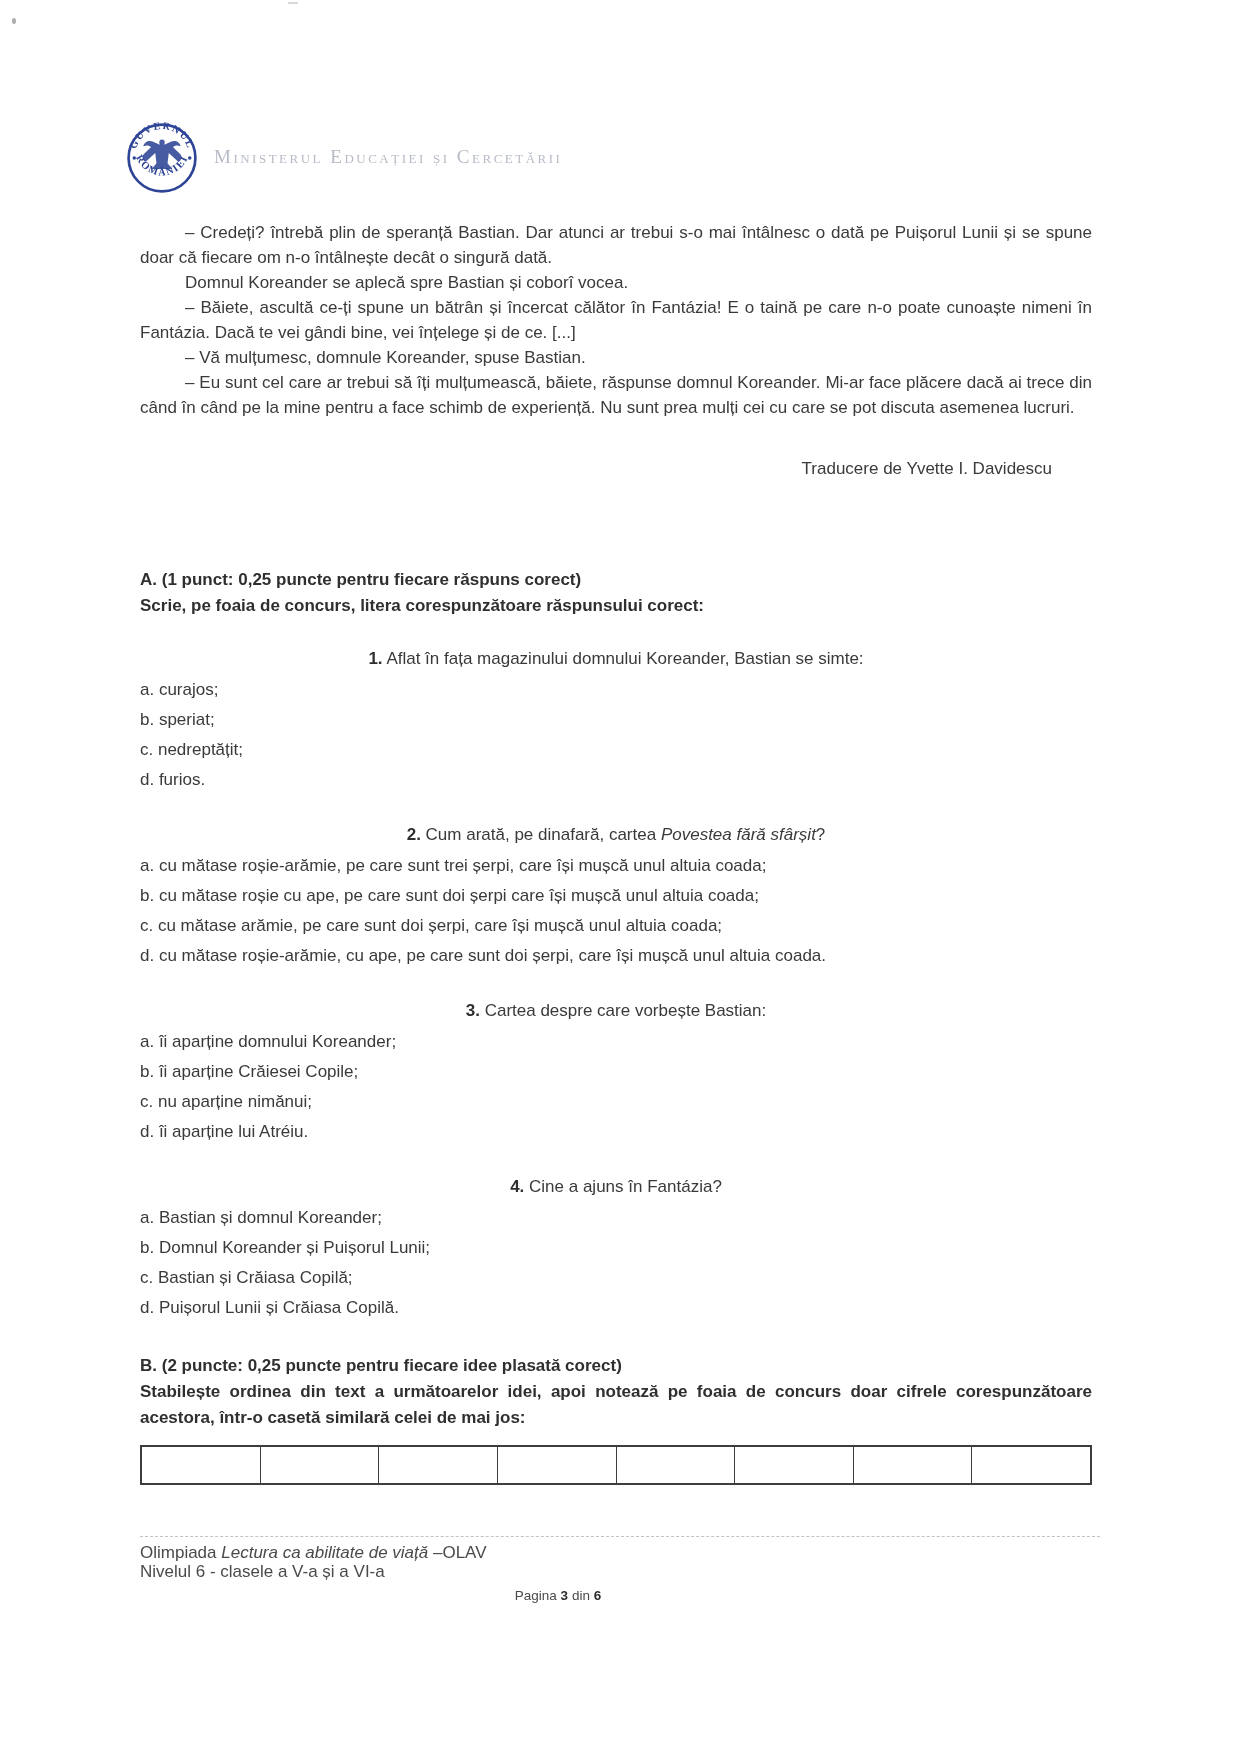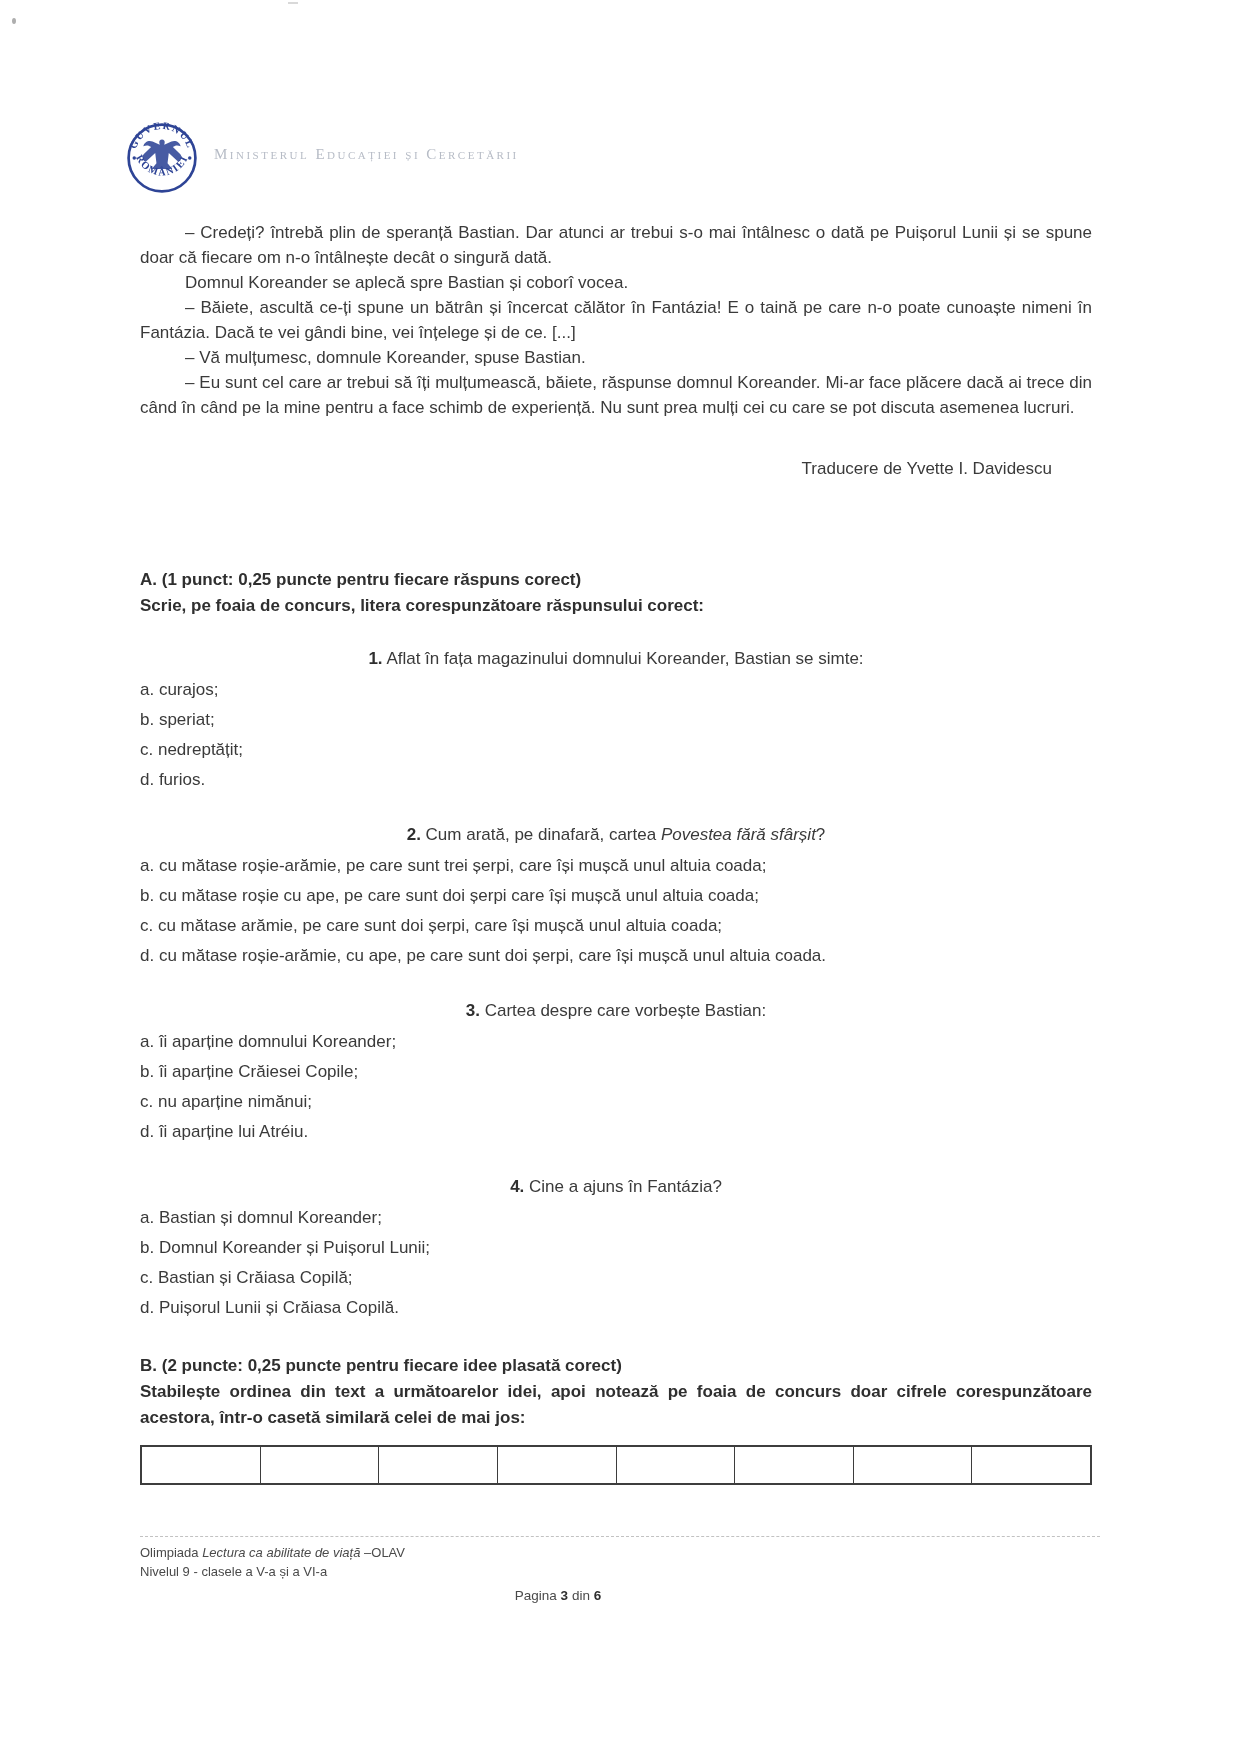--- a/index.html
+++ b/index.html
@@ -14,21 +14,21 @@
   }
   .speck{position:absolute;left:12px;top:18px;width:4px;height:6px;background:#9a9a9a;border-radius:50%;opacity:.8;}
   .speck2{position:absolute;left:288px;top:2px;width:10px;height:2px;background:#c9c9c9;opacity:.7;}
 
   
   .seal{position:absolute;left:125px;top:121px;width:74px;height:74px;}
   .ministry{
     position:absolute;left:214px;top:146px;
     font-family:"Liberation Serif","DejaVu Serif",serif;
     font-variant:small-caps;
-    font-size:15px;letter-spacing:2.5px;
+    font-size:19px;letter-spacing:2.5px;
     color:#aab0bc;opacity:.85;
   }
 
   
   .content{position:absolute;left:140px;top:220px;width:952px;font-size:17px;}
   .passage p{margin:0;text-indent:45px;text-align:justify;line-height:25px;}
   .attribution{margin:36px 0 0 0 !important;text-indent:0 !important;text-align:right !important;padding-right:40px;}
 
   .section-a{margin-top:86px;}
   .heading{margin:0;font-weight:bold;color:#2f2f2f;line-height:26px;}
@@ -41,21 +41,21 @@
 
   .section-b{margin-top:30px;}
   .answer-table{
     margin-top:14px;display:flex;height:36px;width:948px;
     border:2px solid #3d3d3d;
   }
   .answer-cell{flex:1;border-left:1.5px solid #3d3d3d;}
   .answer-cell:first-child{border-left:none;}
 
   
-  .footer{position:absolute;left:140px;top:1536px;width:960px;font-size:13px;color:#4a4a4a;}
+  .footer{position:absolute;left:140px;top:1536px;width:960px;font-size:17px;color:#4a4a4a;}
   .footline{border-top:1px dashed #c2c2c2;margin-bottom:6px;width:960px;}
   .footer p{margin:0;line-height:19px;}
   .pageinfo{position:absolute;left:0;top:1588px;width:1116px;text-align:center;font-size:13.5px;color:#4a4a4a;}
   .pageinfo b{color:#2f2f2f;}
   i{}
 </style>
 </head>
 <body>
 
 <div class="page">
@@ -140,18 +140,18 @@
         <div class="answer-cell"></div>
         <div class="answer-cell"></div>
       </div>
     </section>
 
   </main>
 
   <footer class="footer">
     <div class="footline"></div>
     <p><span>Olimpiada </span><i>Lectura ca abilitate de viață</i><span> –OLAV</span></p>
-    <p>Nivelul 9 - clasele a V-a și a VI-a</p>
+    <p>Nivelul 6 - clasele a V-a și a VI-a</p>
   </footer>
 
   <div class="pageinfo"><span>Pagina </span><b>3</b><span> din </span><b>6</b></div>
 
 </div>
 
 </body></html>

